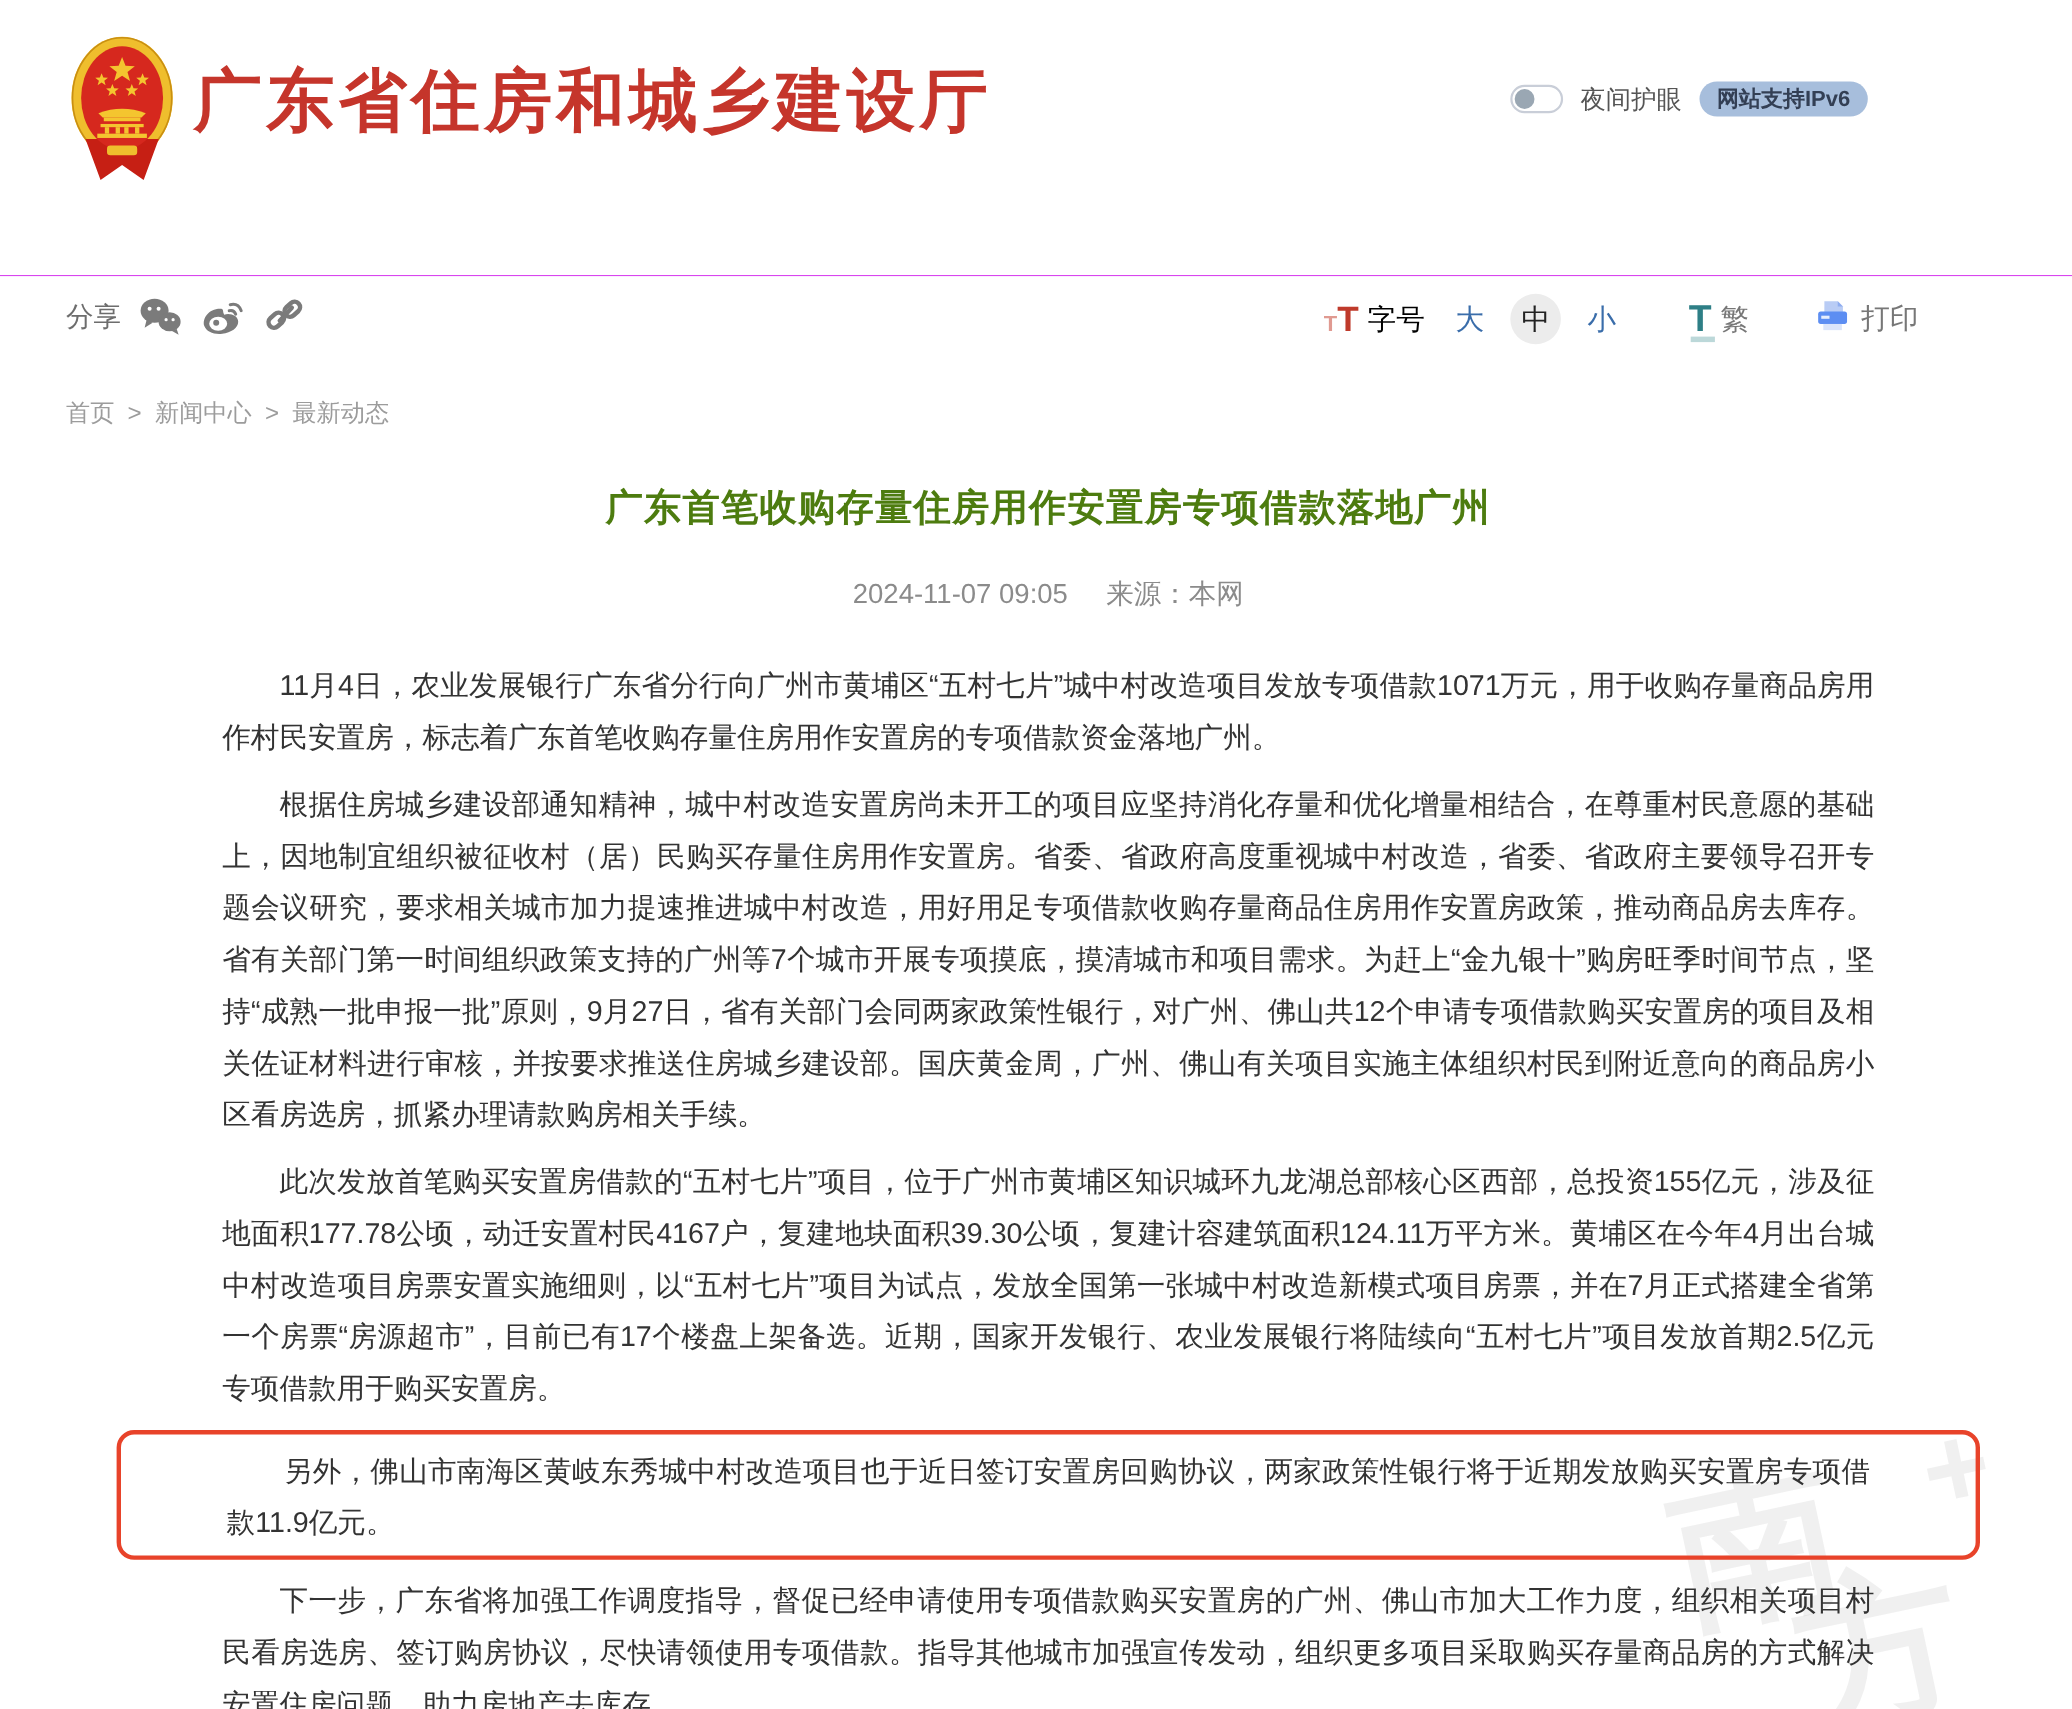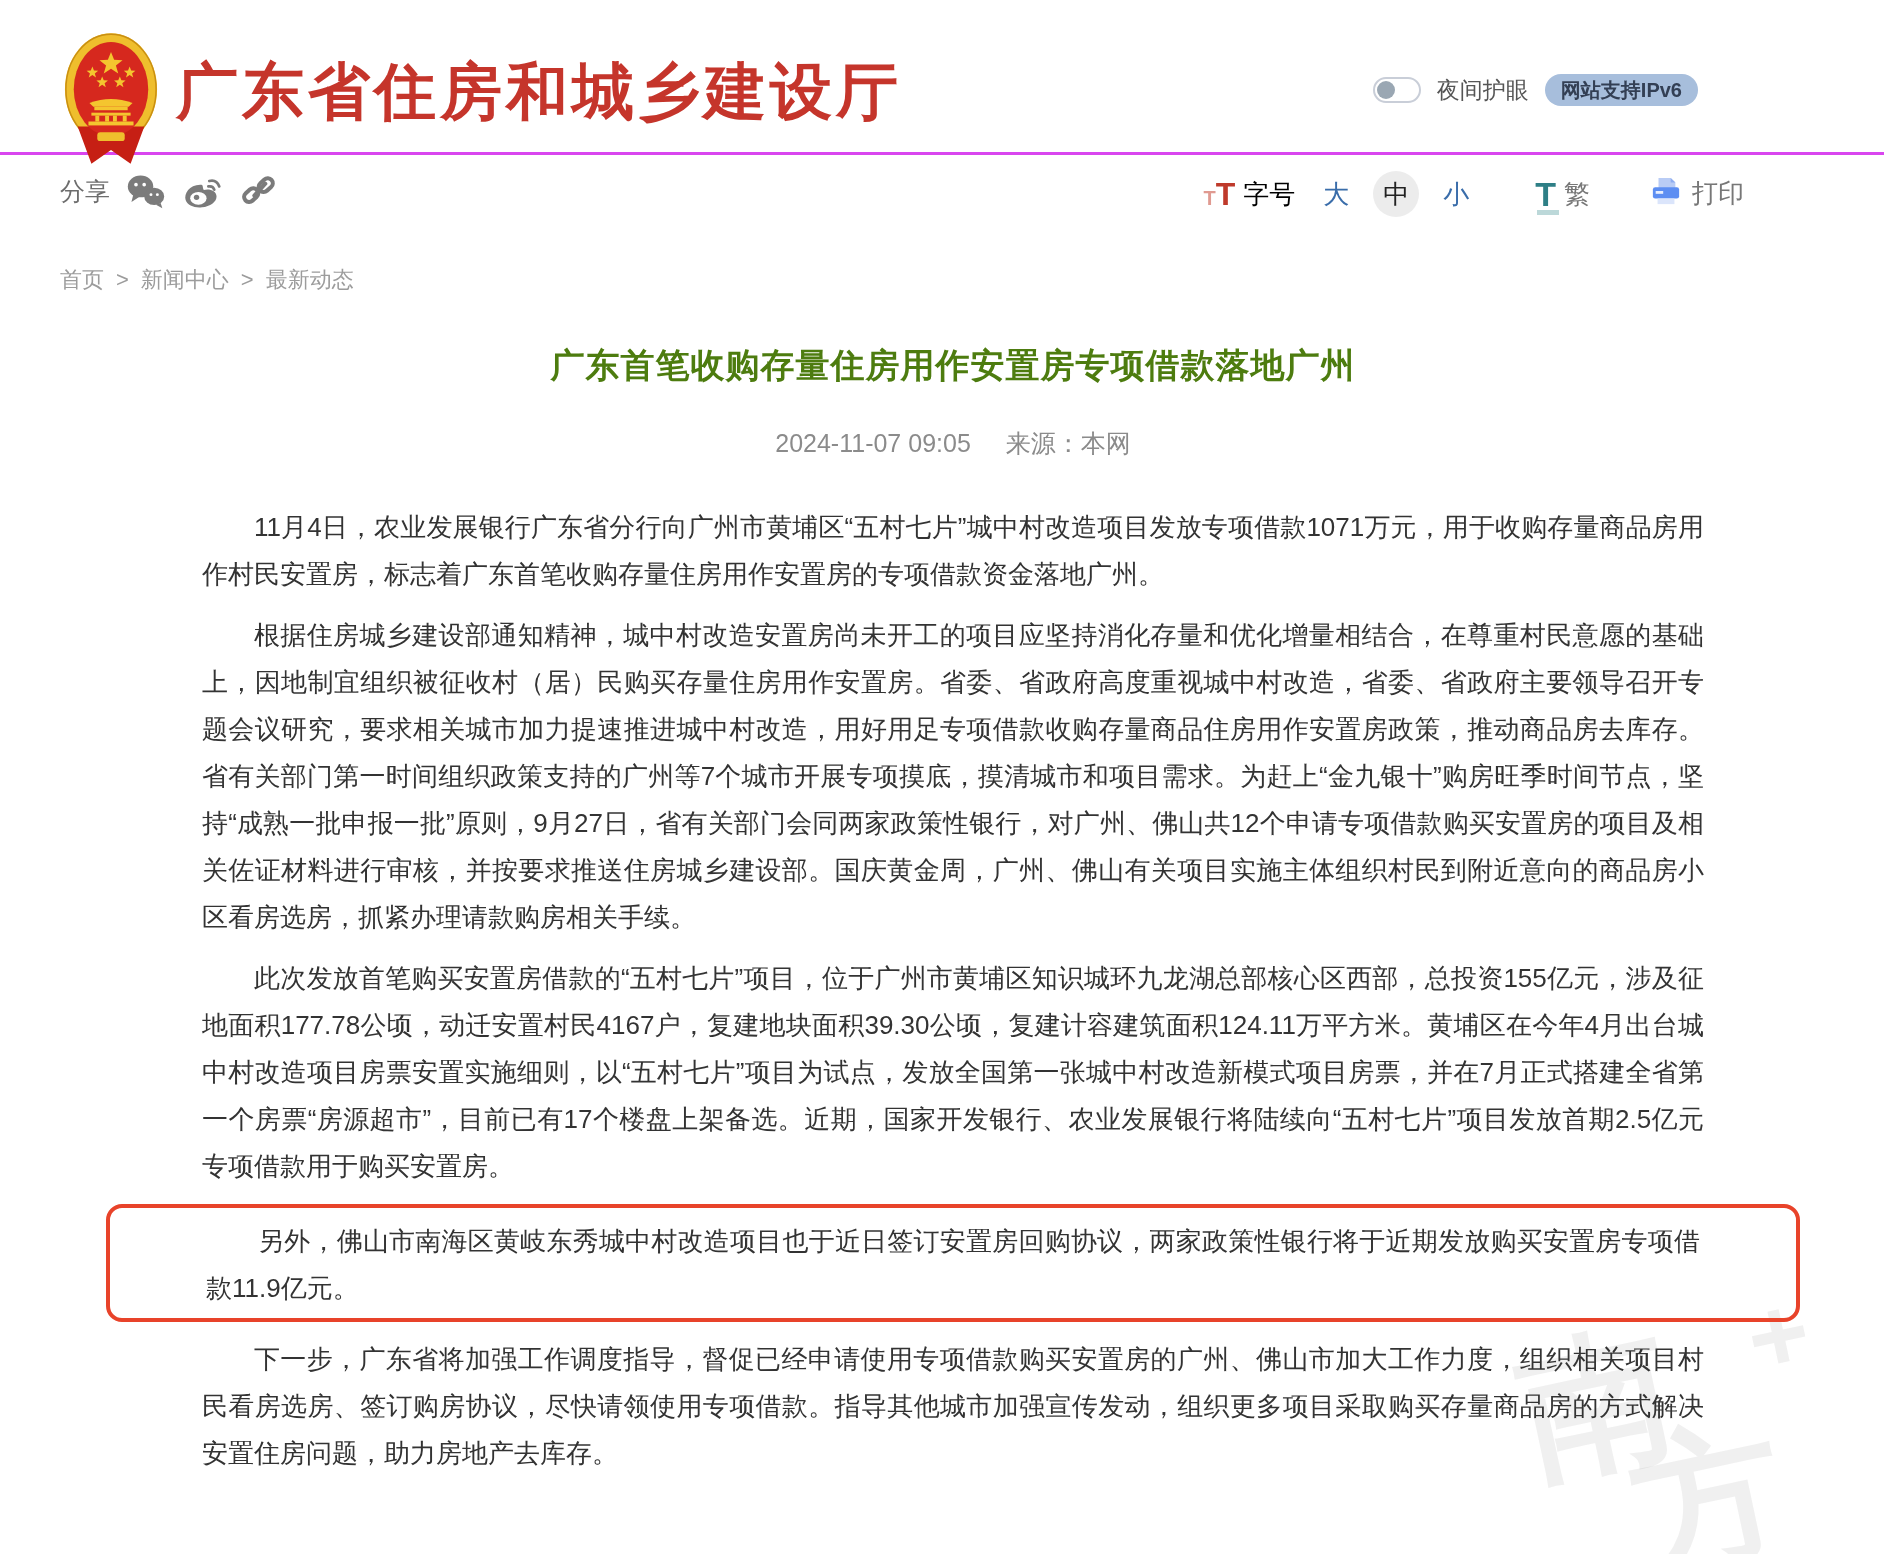--- a/index.html
+++ b/index.html
@@ -5,21 +5,21 @@
   * { box-sizing: border-box; }
   html,body { margin:0; padding:0; }
   body {
     width:1884px; height:1554px;
     background:#ffffff;
     font-family:"Liberation Sans", sans-serif;
     position:relative; overflow:hidden;
     color:#333;
   }
   
-  .header { position:relative; height:155px; border-bottom:3px solid #d946ef; }
+  .header { position:relative; height:251px; border-bottom:1px solid #d946ef; }
   .logo { position:absolute; left:62px; top:30px; width:98px; height:134px; cursor:pointer; }
   .site-title {
     position:absolute; left:176px; top:50px;
     font-size:62px; font-weight:900; letter-spacing:4px;
     color:var(--red,#c5352b);
     font-family:"Liberation Sans", sans-serif;
   }
   .header-right { position:absolute; right:186px; top:74px; display:flex; align-items:center; gap:16px; }
   .toggle {
     width:48px; height:26px; border:2px solid #c9ced8; border-radius:14px;

